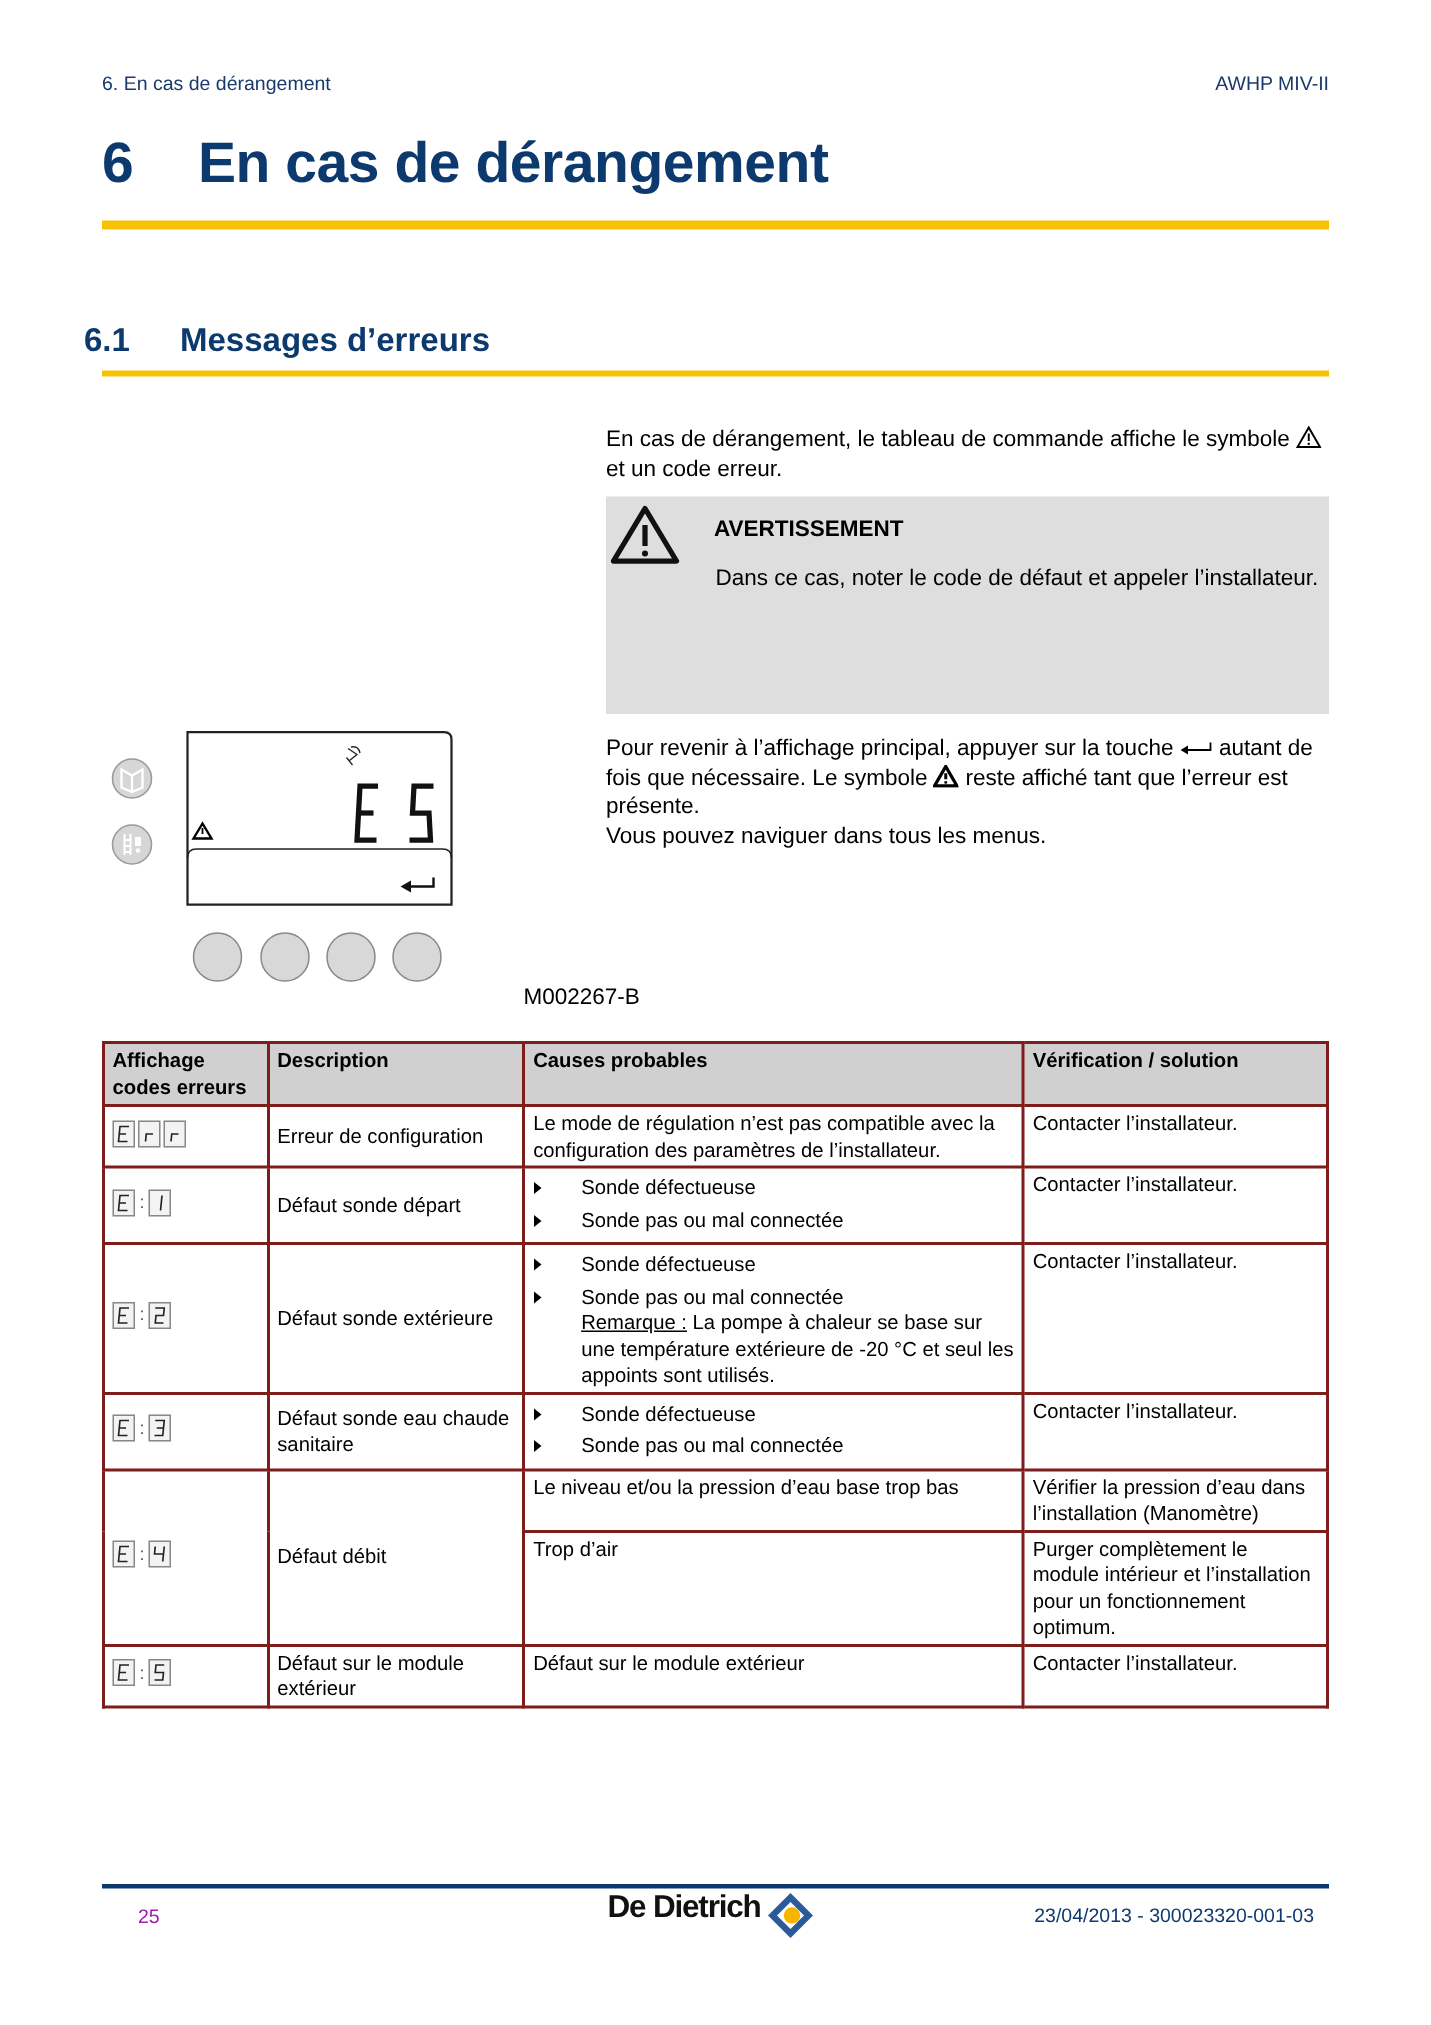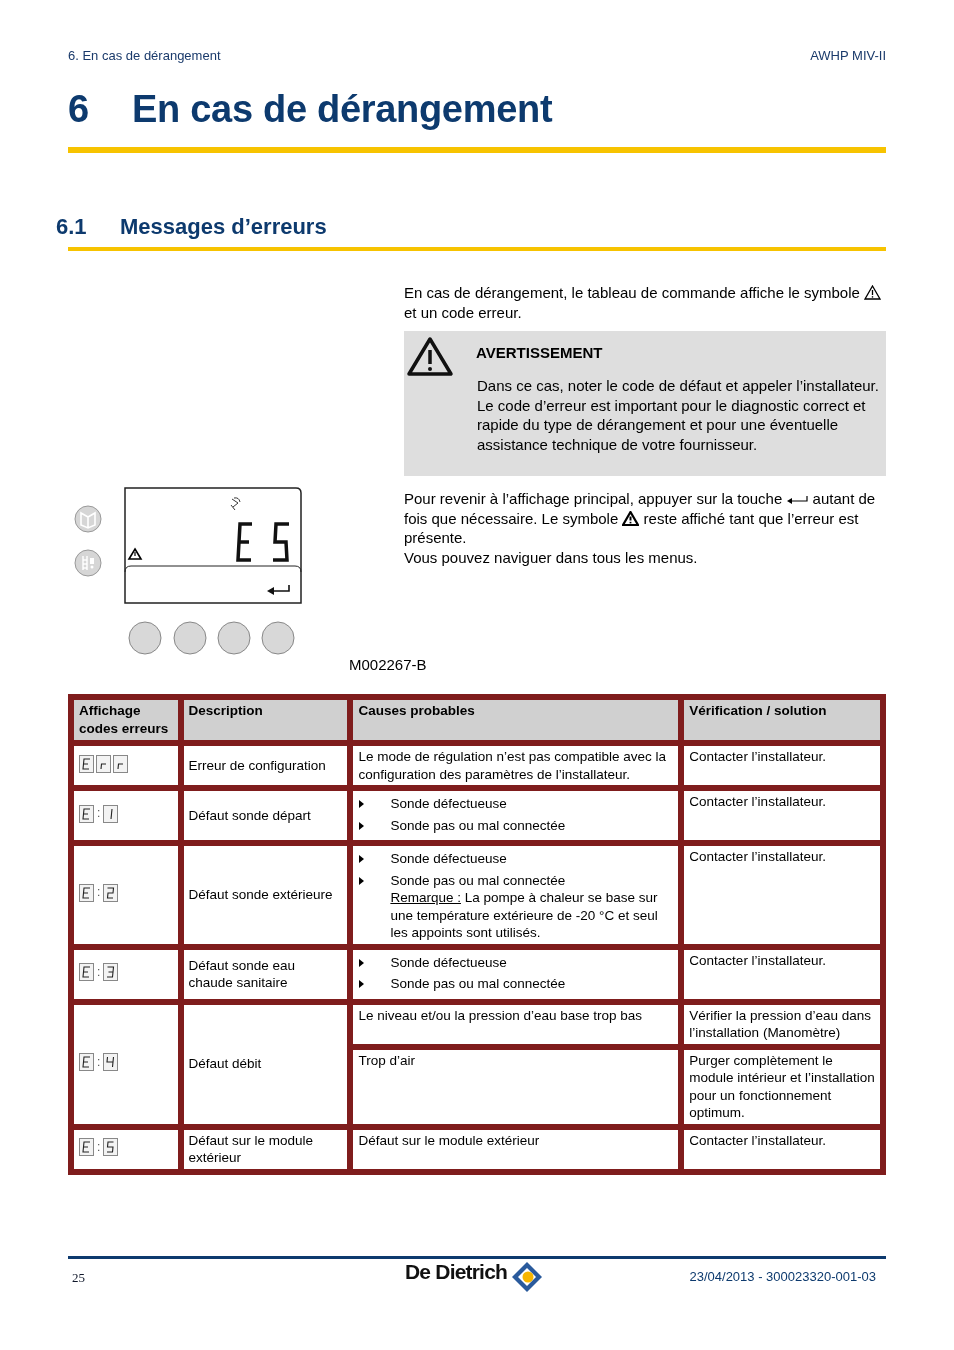--- a/index.html
+++ b/index.html
@@ -15,34 +15,34 @@
   .intro { left:404px; top:283px; width:482px; font-size:15px; line-height:20px; }
   .warnbox { left:404px; top:331px; width:482px; height:145px; background:#dedede; }
   .warn-icon { position:absolute; left:2px; top:4px; }
   .warn-title { position:absolute; left:72px; top:13px; font-size:15px; font-weight:bold; }
   .warn-text { position:absolute; left:73px; top:45px; width:410px; font-size:15px; line-height:19.5px; }
   .para2 { left:404px; top:489px; width:484px; font-size:15px; line-height:19.7px; }
   .inl-ret { display:inline-block; width:22px; height:10px; vertical-align:middle; }
   .inl-warn { display:inline-block; width:17px; height:15px; vertical-align:-2px; }
   .fig-code { left:349px; top:656px; font-size:15px; color:#000; }
   table.err { position:absolute; left:68px; top:694px; width:818px; border-collapse:collapse; font-size:13.5px; line-height:17.5px; }
-  table.err th, table.err td { border:6px solid #7f1d1d; vertical-align:top; text-align:left; padding:2px 5px 2px 5px; }
+  table.err th, table.err td { border:2px solid #7f1d1d; vertical-align:top; text-align:left; padding:2px 5px 2px 5px; }
   table.err th { background:#d0d0d0; font-weight:bold; font-size:13.5px; height:36px; padding-top:2px; }
   table.err tr.grp > td { border-top:2px solid #000; }
   table.err { border:2px solid #000; }
   td.code { vertical-align:middle !important; }
   td.desc { vertical-align:middle !important; }
   .bul { list-style:none; margin:0; padding:0; }
   .bul li { position:relative; padding-left:32px; margin:2px 0 4px 0; }
   .bul li::before { content:""; position:absolute; left:1px; top:5px; border-left:5px solid #000; border-top:4px solid transparent; border-bottom:4px solid transparent; }
   .seg { display:inline-flex; align-items:center; gap:2px; }
   .seg .cell { display:inline-block; width:13px; height:16px; border:1px solid #888; background:#f3f3f3; }
   .seg .colon { font-size:12px; color:#555; margin:0 1px; }
   .foot-rule { left:68px; top:1256px; width:818px; height:3px; background:#0d3a6e; }
-  .foot-page { left:72px; top:1270px; font-size:13px; color:#0f172a;font-family:Liberation Serif, serif; }
+  .foot-page { left:92px; top:1270px; font-size:13px; color:#a21caf; }
   .foot-doc { right:78px; top:1269px; font-size:13px; color:#0d3a6e; }
   .logo { left:405px; top:1260px; display:flex; align-items:flex-start; gap:3px; }
   .logo-text { font-size:21px; font-weight:bold; color:#111; letter-spacing:-0.8px; }
   u { text-decoration:underline; }
 </style>
 </head>
 <body>
 
 <div class="abs hdr-left">6.  En cas de dérangement</div>
 <div class="abs hdr-right">AWHP MIV-II</div>
@@ -67,21 +67,20 @@
 
 <div class="abs warnbox">
   <svg class="warn-icon" width="48" height="42" viewBox="0 0 48 42">
     <path d="M24 4 L45 39 L3 39 Z" fill="none" stroke="#111" stroke-width="3.5" stroke-linejoin="round"></path>
     <line x1="24" y1="15" x2="24" y2="29" stroke="#111" stroke-width="3.5"></line>
     <circle cx="24" cy="34" r="2" fill="#111"></circle>
   </svg>
   <div class="warn-title">AVERTISSEMENT</div>
   <div class="warn-text">
     <div>Dans ce cas, noter le code de défaut et appeler l’installateur.</div>
-    <div>Le code d’erreur est important pour le diagnostic correct et rapide du type de dérangement et pour une éventuelle assistance technique de votre fournisseur.</div>
   </div>
 </div>
 
 <div class="abs para2">
   <span>Pour revenir à l’affichage principal, appuyer sur la touche </span><svg class="inl-ret" viewBox="0 0 22 10">
       <path d="M21 1 V6 H4" fill="none" stroke="#000" stroke-width="1.2"></path>
       <path d="M1 6 L6 3 L6 9 Z" fill="#000"></path>
     </svg><span> autant de fois que nécessaire. Le symbole </span><svg class="inl-warn" viewBox="0 0 17 15">
       <path d="M8.5 1 L16 14 L1 14 Z" fill="none" stroke="#000" stroke-width="2.2"></path>
       <line x1="8.5" y1="5.5" x2="8.5" y2="9.5" stroke="#000" stroke-width="2"></line>

